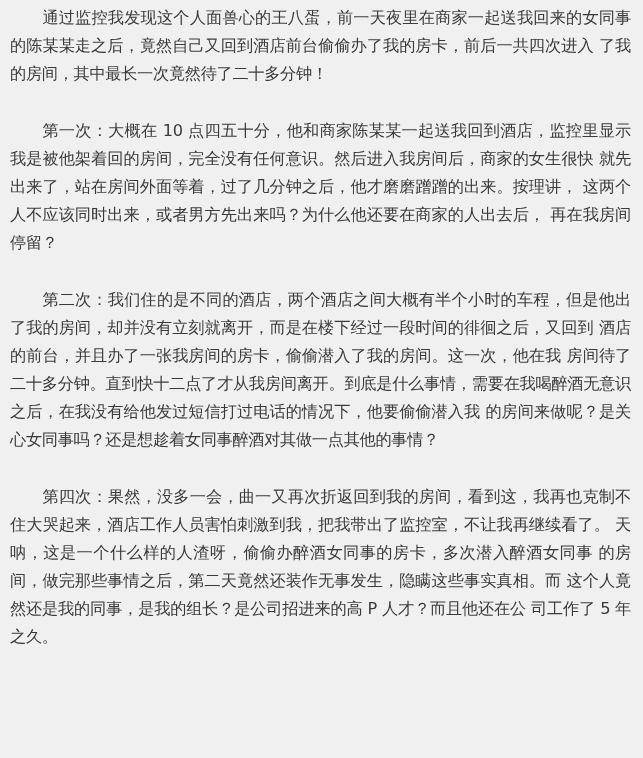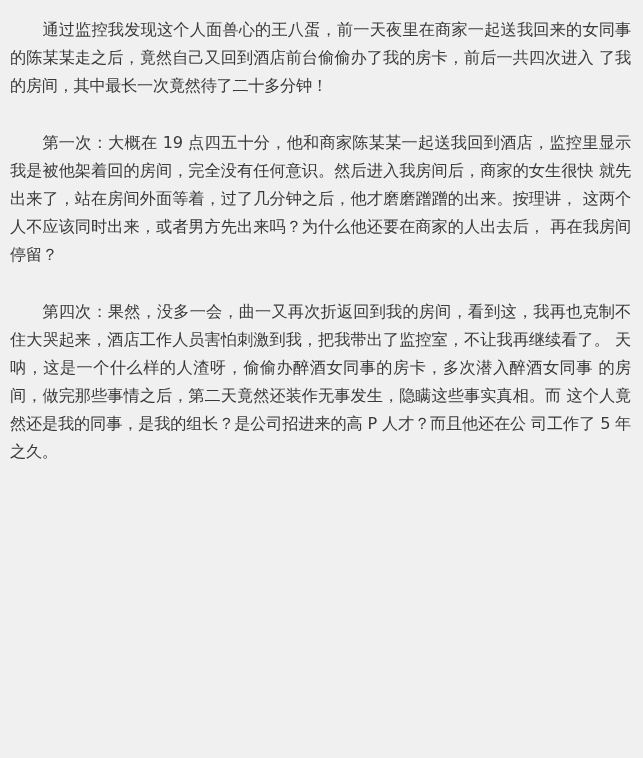--- a/index.html
+++ b/index.html
@@ -11,22 +11,23 @@
   }
   .doc { padding: 4px 12px 0 10px; }
   .para {
     margin: 0 0 29px 0;
     font-size: 16.2px;
     line-height: 28px;
     text-indent: 2em;
     text-align: justify;
     letter-spacing: -0.3px;
   }
-  .para:first-child { margin-top: 12px; }
+  .para:first-child { margin-top: 0; }
 </style>
 </head>
 <body>
 
 <div class="doc">
   <p class="para">通过监控我发现这个人面兽心的王八蛋，前一天夜里在商家一起送我回来的女同事 的陈某某走之后，竟然自己又回到酒店前台偷偷办了我的房卡，前后一共四次进入 了我的房间，其中最长一次竟然待了二十多分钟！</p>
-  <p class="para">第一次：大概在 19 点四五十分，他和商家陈某某一起送我回到酒店，监控里显示 我是被他架着回的房间，完全没有任何意识。然后进入我房间后，商家的女生很快 就先出来了，站在房间外面等着，过了几分钟之后，他才磨磨蹭蹭的出来。按理讲， 这两个人不应该同时出来，或者男方先出来吗？为什么他还要在商家的人出去后， 再在我房间停留？</p>
+  <p class="para">第一次：大概在 10 点四五十分，他和商家陈某某一起送我回到酒店，监控里显示 我是被他架着回的房间，完全没有任何意识。然后进入我房间后，商家的女生很快 就先出来了，站在房间外面等着，过了几分钟之后，他才磨磨蹭蹭的出来。按理讲， 这两个人不应该同时出来，或者男方先出来吗？为什么他还要在商家的人出去后， 再在我房间停留？</p>
+  <p class="para">第二次：我们住的是不同的酒店，两个酒店之间大概有半个小时的车程，但是他出 了我的房间，却并没有立刻就离开，而是在楼下经过一段时间的徘徊之后，又回到 酒店的前台，并且办了一张我房间的房卡，偷偷潜入了我的房间。这一次，他在我 房间待了二十多分钟。直到快十二点了才从我房间离开。到底是什么事情，需要在我喝醉酒无意识之后，在我没有给他发过短信打过电话的情况下，他要偷偷潜入我 的房间来做呢？是关心女同事吗？还是想趁着女同事醉酒对其做一点其他的事情？</p>
   <p class="para">第四次：果然，没多一会，曲一又再次折返回到我的房间，看到这，我再也克制不 住大哭起来，酒店工作人员害怕刺激到我，把我带出了监控室，不让我再继续看了。 天呐，这是一个什么样的人渣呀，偷偷办醉酒女同事的房卡，多次潜入醉酒女同事 的房间，做完那些事情之后，第二天竟然还装作无事发生，隐瞒这些事实真相。而 这个人竟然还是我的同事，是我的组长？是公司招进来的高 P 人才？而且他还在公 司工作了 5 年之久。</p>
 </div>
 
 </body></html>

